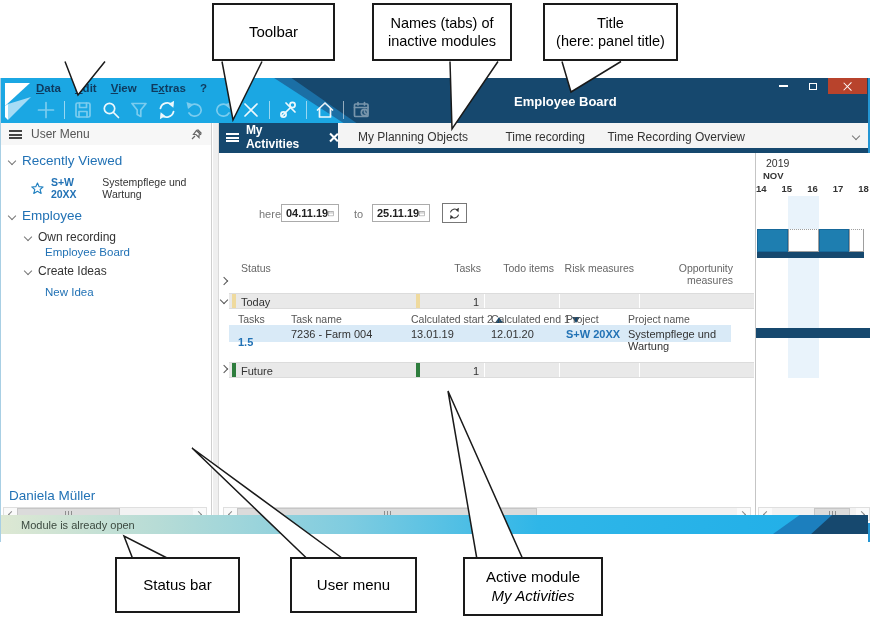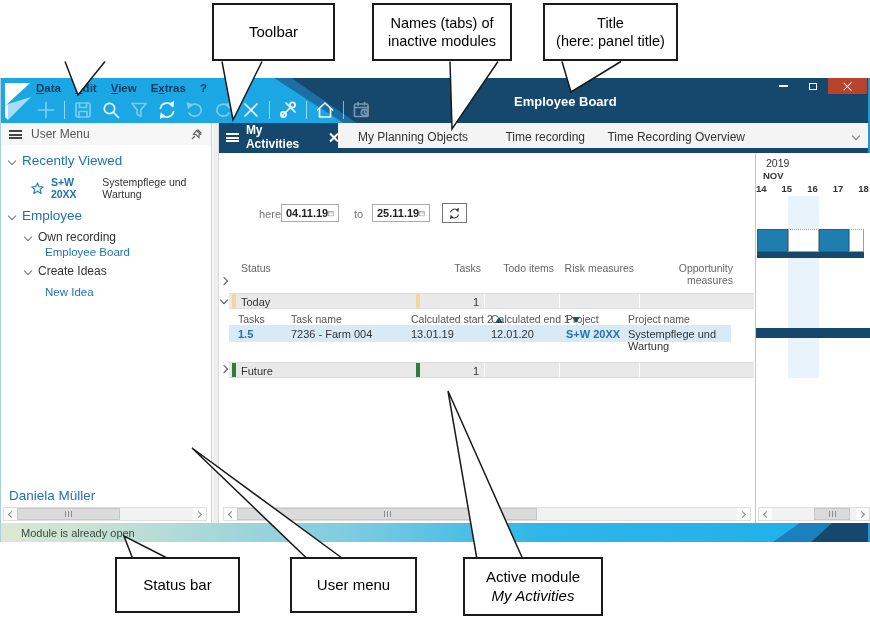--- a/index.html
+++ b/index.html
@@ -112,21 +112,21 @@
   .hscroll { position:absolute; height:14px; display:flex; border:1px solid #DFDFDF; background:#F2F2F2; }
   .sb-btn { width:13px; height:100%; background:#FAFAFA; display:flex; align-items:center; justify-content:center; }
   .sb-arr { width:5px; height:5px; border-right:1.4px solid #888; border-bottom:1.4px solid #888; }
   .arr-l { transform:rotate(135deg); margin-left:2px; } .arr-r { transform:rotate(-45deg); margin-right:2px; }
   .sb-track { position:relative; flex:1; height:100%; }
   .sb-thumb { position:absolute; top:0; height:100%; background:#DBDBDB; border:1px solid #C6C6C6;
               display:flex; align-items:center; justify-content:center; }
   .grip { width:1px; height:6px; background:#8E8E8E; box-shadow:3px 0 0 #8E8E8E, -3px 0 0 #8E8E8E; }
 
   
-  .statusbar { position:absolute; left:0; bottom:0; width:100%; height:19px;
+  .statusbar { position:absolute; left:0; bottom:8px; width:100%; height:19px;
                background:linear-gradient(90deg,#DDE8D3 0%,#B7DCD6 18%,#7FCCE0 40%,#2FB6E8 62%,#1FAEE8 100%); overflow:hidden;margin-top:36px; }
   .sb-shape1 { position:absolute; right:0; top:0; width:95px; height:100%; background:#1C7FBE;
                clip-path:polygon(28% 0,100% 0,100% 100%,0 100%); }
   .sb-shape2 { position:absolute; right:0; top:0; width:58px; height:100%; background:#16486E;
                clip-path:polygon(38% 0,100% 0,100% 100%,2% 100%); }
   .status-msg { position:absolute; left:20px; top:4px; font-size:11px; color:#3C4A40; }
 
   svg.icon { stroke-linecap:round; stroke-linejoin:round; fill:none; }
 </style>
 </head>
@@ -359,21 +359,21 @@
       </div>
 
       <span class="subhead" style="left:19px; top:160px;">Tasks</span>
       <span class="subhead" style="left:72px; top:160px;">Task name</span>
       <span class="subhead" style="left:192px; top:160px;"><span>Calculated start</span> <span>2</span><span class="tri-up"></span></span>
       <span class="subhead" style="left:272px; top:160px;"><span>Calculated end</span> <span>1</span><span class="tri-dn"></span></span>
       <span class="subhead" style="left:347px; top:160px;">Project</span>
       <span class="subhead" style="left:409px; top:160px;">Project name</span>
 
       <div class="data-row" style="top:172px;">
-        <span class="cell" style="left:9px; color:#2272B5; font-weight:bold;">1.5</span>
+        <span class="cell" style="left:9px; color:#2272B5; font-weight:bold;margin-top:8px;">1.5</span>
         <span class="cell" style="left:62px;">7236 - Farm 004</span>
         <span class="cell" style="left:182px;">13.01.19</span>
         <span class="cell" style="left:262px;">12.01.20</span>
         <span class="cell" style="left:337px; color:#2272B5; font-weight:bold;">S+W 20XX</span>
         <span class="cell" style="left:399px;">Systempflege und Wartung</span>
       </div>
 
       <span class="chev chev-right expander" style="left:2px; top:213px; border-color:#555;"></span>
       <div class="group-row" style="top:209px;">
         <span class="cbar" style="left:3px; background:#2E7D3D;"></span>

